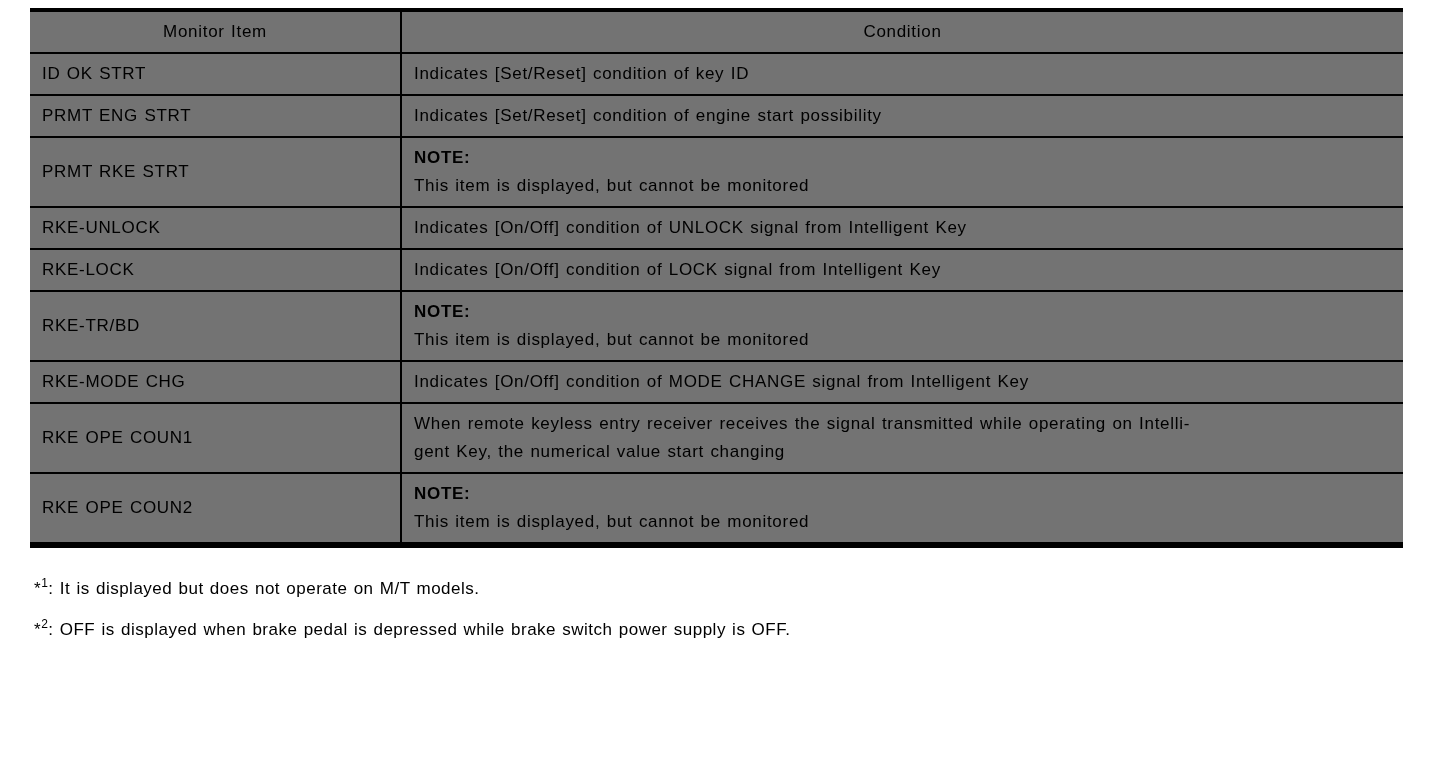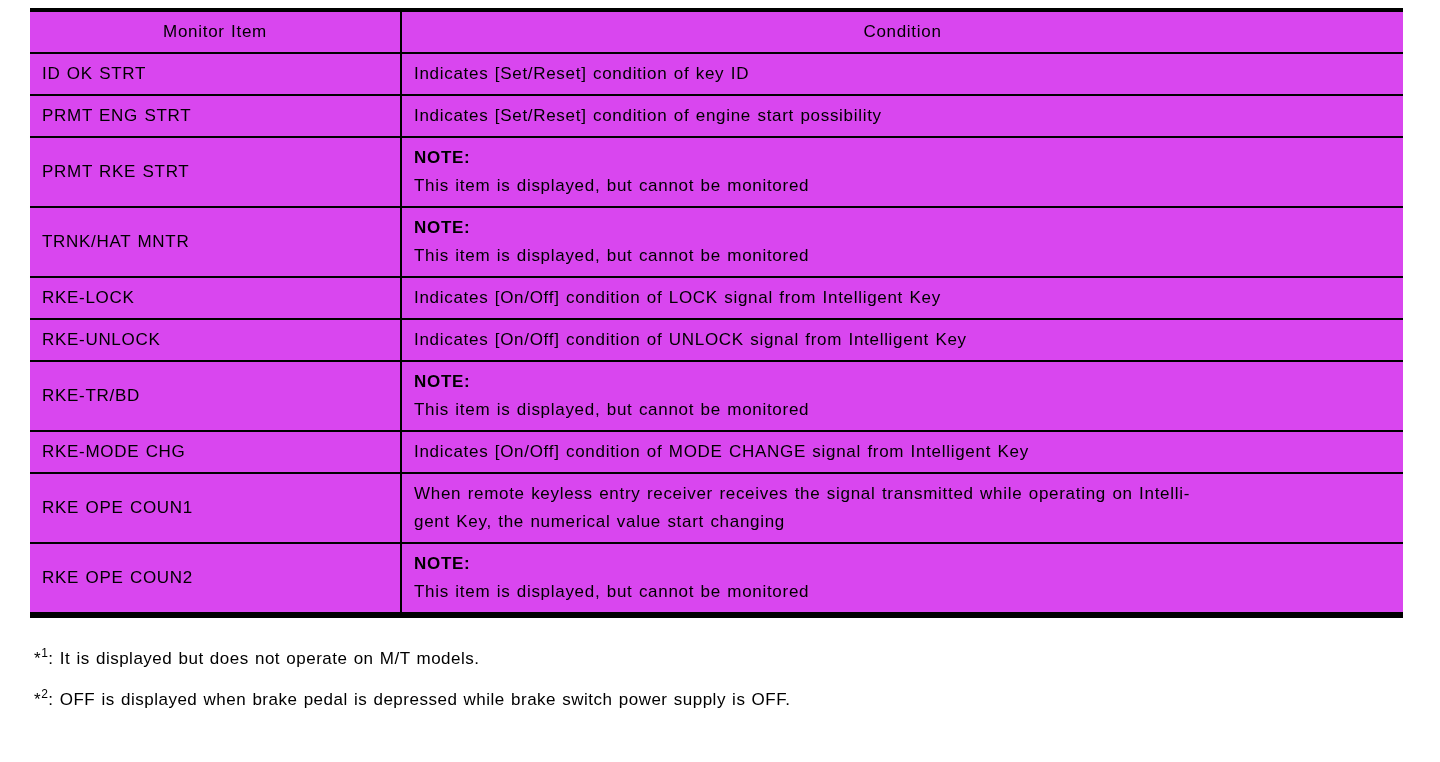--- a/index.html
+++ b/index.html
@@ -27,21 +27,21 @@
   col.item-col { width: 371px; }
   th, td {
     font-size: 17px;
     font-weight: normal;
     letter-spacing: 0.7px;
     word-spacing: 1px;
     line-height: 28px;
     padding: 6px 12px;
     vertical-align: middle;
     border-bottom: 2px solid #000;
-    background: #d946ef;
+    background: #737373;
   }
   th { text-align: center; }
   th.item-head, td.item-cell { border-right: 2px solid #000; }
   td.cond-cell { text-align: left; }
   .note-label { font-weight: bold; text-align: right; }
   .footnotes { margin: 28px 0 0 4px; }
   .footnote {
     font-size: 17px;
     letter-spacing: 0.5px;
     word-spacing: 1px;
@@ -75,30 +75,26 @@
         </tr>
         <tr>
           <td class="item-cell">PRMT ENG STRT</td>
           <td class="cond-cell">Indicates [Set/Reset] condition of engine start possibility</td>
         </tr>
         <tr>
           <td class="item-cell">PRMT RKE STRT</td>
           <td class="cond-cell"><span class="note-label">NOTE:</span><br>This item is displayed, but cannot be monitored</td>
         </tr>
         <tr>
-          <td class="item-cell">TRNK/HAT MNTR</td>
-          <td class="cond-cell"><span class="note-label">NOTE:</span><br>This item is displayed, but cannot be monitored</td>
+          <td class="item-cell">RKE-UNLOCK</td>
+          <td class="cond-cell">Indicates [On/Off] condition of UNLOCK signal from Intelligent Key</td>
         </tr>
         <tr>
           <td class="item-cell">RKE-LOCK</td>
           <td class="cond-cell">Indicates [On/Off] condition of LOCK signal from Intelligent Key</td>
-        </tr>
-        <tr>
-          <td class="item-cell">RKE-UNLOCK</td>
-          <td class="cond-cell">Indicates [On/Off] condition of UNLOCK signal from Intelligent Key</td>
         </tr>
         <tr>
           <td class="item-cell">RKE-TR/BD</td>
           <td class="cond-cell"><span class="note-label">NOTE:</span><br>This item is displayed, but cannot be monitored</td>
         </tr>
         <tr>
           <td class="item-cell">RKE-MODE CHG</td>
           <td class="cond-cell">Indicates [On/Off] condition of MODE CHANGE signal from Intelligent Key</td>
         </tr>
         <tr>

